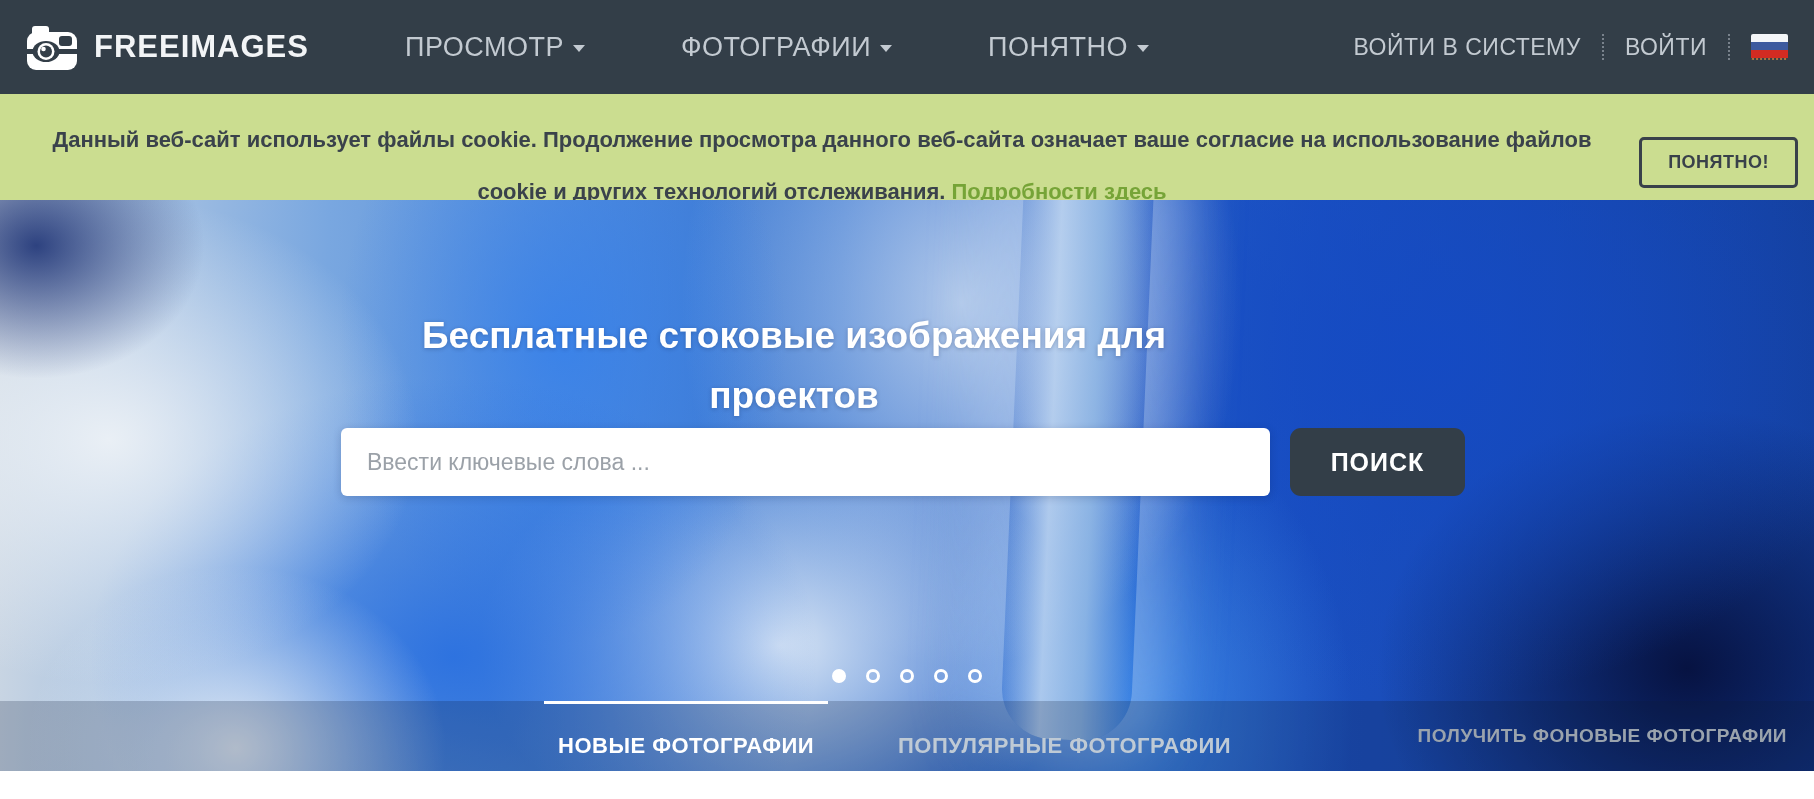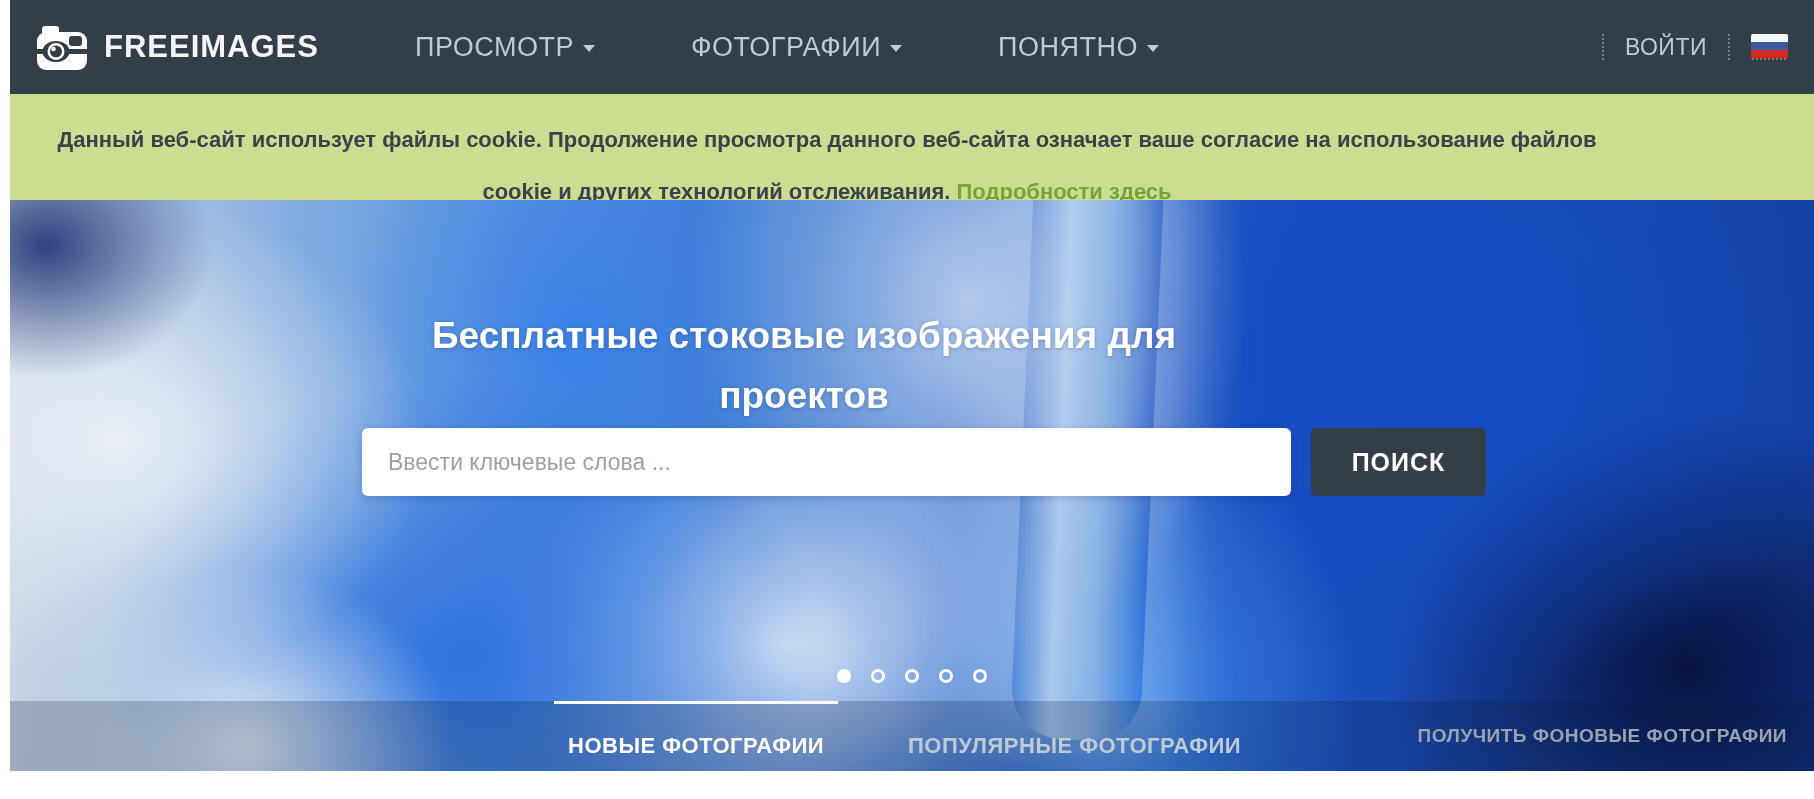--- a/index.html
+++ b/index.html
@@ -1,17 +1,17 @@
 <!DOCTYPE html>
 <html><head>
 <meta charset="utf-8">
 <style>
   * { margin:0; padding:0; box-sizing:border-box; }
   html,body { width:1814px; font-family:"Liberation Sans", sans-serif; background:#fff; }
-  .page { position:relative; width:1814px; height:799px; overflow:hidden;padding-left:10px; }
+  .page { position:relative; width:1814px; height:799px; overflow:hidden; }
 
   
   .navbar { position:relative; height:94px; background:#333e48; display:flex; align-items:center; padding:0 26px; }
   .brand { display:flex; align-items:center; cursor:pointer; }
   .brand-text { color:#f2f4f6; font-size:31px; letter-spacing:1px; font-weight:bold; margin-left:16px; }
   .nav-menu { display:flex; margin-left:96px; gap:96px; }
   .nav-item { color:#c3cad1; font-size:27px; letter-spacing:.5px; cursor:pointer; display:flex; align-items:center; }
   .caret { display:inline-block; width:0; height:0; border-left:6px solid transparent; border-right:6px solid transparent; border-top:7px solid #c3cad1; margin-left:9px; margin-top:3px; }
   .nav-right { margin-left:auto; display:flex; align-items:center; gap:21px; }
   .nav-link { color:#c3cad1; font-size:23px; letter-spacing:.5px; cursor:pointer; white-space:nowrap; }
@@ -38,24 +38,24 @@
       radial-gradient(ellipse 400px 520px at 53% 18%, rgba(222,233,244,.75), rgba(222,233,244,0) 70%),
       radial-gradient(ellipse 300px 420px at 63% 90%, rgba(70,150,242,.7), rgba(70,150,242,0) 70%),
       radial-gradient(ellipse 620px 470px at 79% 28%, rgba(20,74,196,.9), rgba(20,74,196,0) 72%),
       radial-gradient(ellipse 430px 360px at 93% 82%, rgba(6,16,60,.95), rgba(6,16,60,0) 72%),
       linear-gradient(92deg, #ccd7e3 0%, #79a7e0 18%, #2f6fd0 46%, #1b50c0 72%, #14409f 100%);
   }
   .rod { position:absolute; left:1012px; top:-20px; width:130px; height:560px; transform:rotate(2.5deg); border-radius:0 0 50px 50px;
     background:linear-gradient(to right, rgba(200,220,242,0), rgba(196,218,242,.8) 30%, rgba(150,188,230,.85) 62%, rgba(120,160,212,0));
     box-shadow:0 0 60px 30px rgba(220,235,250,.35); }
   .hero-title { position:absolute; left:344px; top:106px; max-width:900px; color:#fff; font-size:37px; font-weight:bold; line-height:60px; text-shadow:0 1px 4px rgba(0,20,60,.25);text-align:center; }
-  .search-row { position:absolute; left:352px; top:228px; display:flex; align-items:center; }
+  .search-row { position:absolute; left:341px; top:228px; display:flex; align-items:center; }
   .search-input { width:929px; height:68px; border:none; border-radius:6px; padding:0 26px; font-family:"Liberation Sans", sans-serif; font-size:23px; color:#3a424b; outline:none; box-shadow:0 2px 8px rgba(0,20,60,.18); }
   .search-input::placeholder { color:#9ba1a8; }
-  .search-btn { margin-left:20px; width:175px; height:68px; background:#333e48; border:none; border-radius:5px; color:#fff; font-family:"Liberation Sans", sans-serif; font-size:25px; font-weight:bold; letter-spacing:1px; cursor:pointer; }
+  .search-btn { margin-left:20px; width:175px; height:68px; background:#333e48; border:none; border-radius:11px; color:#fff; font-family:"Liberation Sans", sans-serif; font-size:25px; font-weight:bold; letter-spacing:1px; cursor:pointer; }
 
   
   .dots { position:absolute; left:0; right:0; bottom:88px; display:flex; justify-content:center; gap:20px; }
   .dot { width:14px; height:14px; border-radius:50%; border:3px solid #fff; background:transparent; cursor:pointer; }
   .dot.active { background:#fff; }
 
   
   .tabbar { position:absolute; left:0; right:0; bottom:0; height:70px; background:rgba(14,26,56,.22); }
   .tab { position:absolute; top:0; height:86px; display:flex; align-items:center; padding:0 14px; font-size:22px; font-weight:bold; letter-spacing:.5px; color:#bfcad5; cursor:pointer; border-top:3px solid transparent; }
   .tab.active { color:#ffffff; border-top:3px solid #fff; }
@@ -94,36 +94,38 @@
         <span>ФОТОГРАФИИ</span>
         <span class="caret"></span>
       </div>
       <div class="nav-item">
         <span>ПОНЯТНО</span>
         <span class="caret"></span>
       </div>
     </nav>
 
     <div class="nav-right">
+      <span class="nav-link">ВОЙТИ В СИСТЕМУ</span>
       <span class="nav-divider"></span>
       <span class="nav-link">ВОЙТИ</span>
       <span class="nav-divider"></span>
       <span class="flag">
         <div class="w"></div>
           <div class="b"></div>
           <div class="r"></div>
       </span>
     </div>
   </header>
 
   <section class="cookie-banner">
     <div class="cookie-text">
       <span>Данный веб-сайт использует файлы cookie. Продолжение просмотра данного веб-сайта означает ваше согласие на использование файлов cookie и других технологий отслеживания. </span>
       <a class="cookie-link">Подробности здесь</a>
     </div>
+    <button class="cookie-accept">ПОНЯТНО!</button>
   </section>
 
   <section class="hero">
     <div class="rod"></div>
 
     <h1 class="hero-title">Бесплатные стоковые изображения для проектов</h1>
 
     <div class="search-row">
       <input class="search-input" type="text" placeholder="Ввести ключевые слова ..." style="">
       <button class="search-btn">ПОИСК</button>

